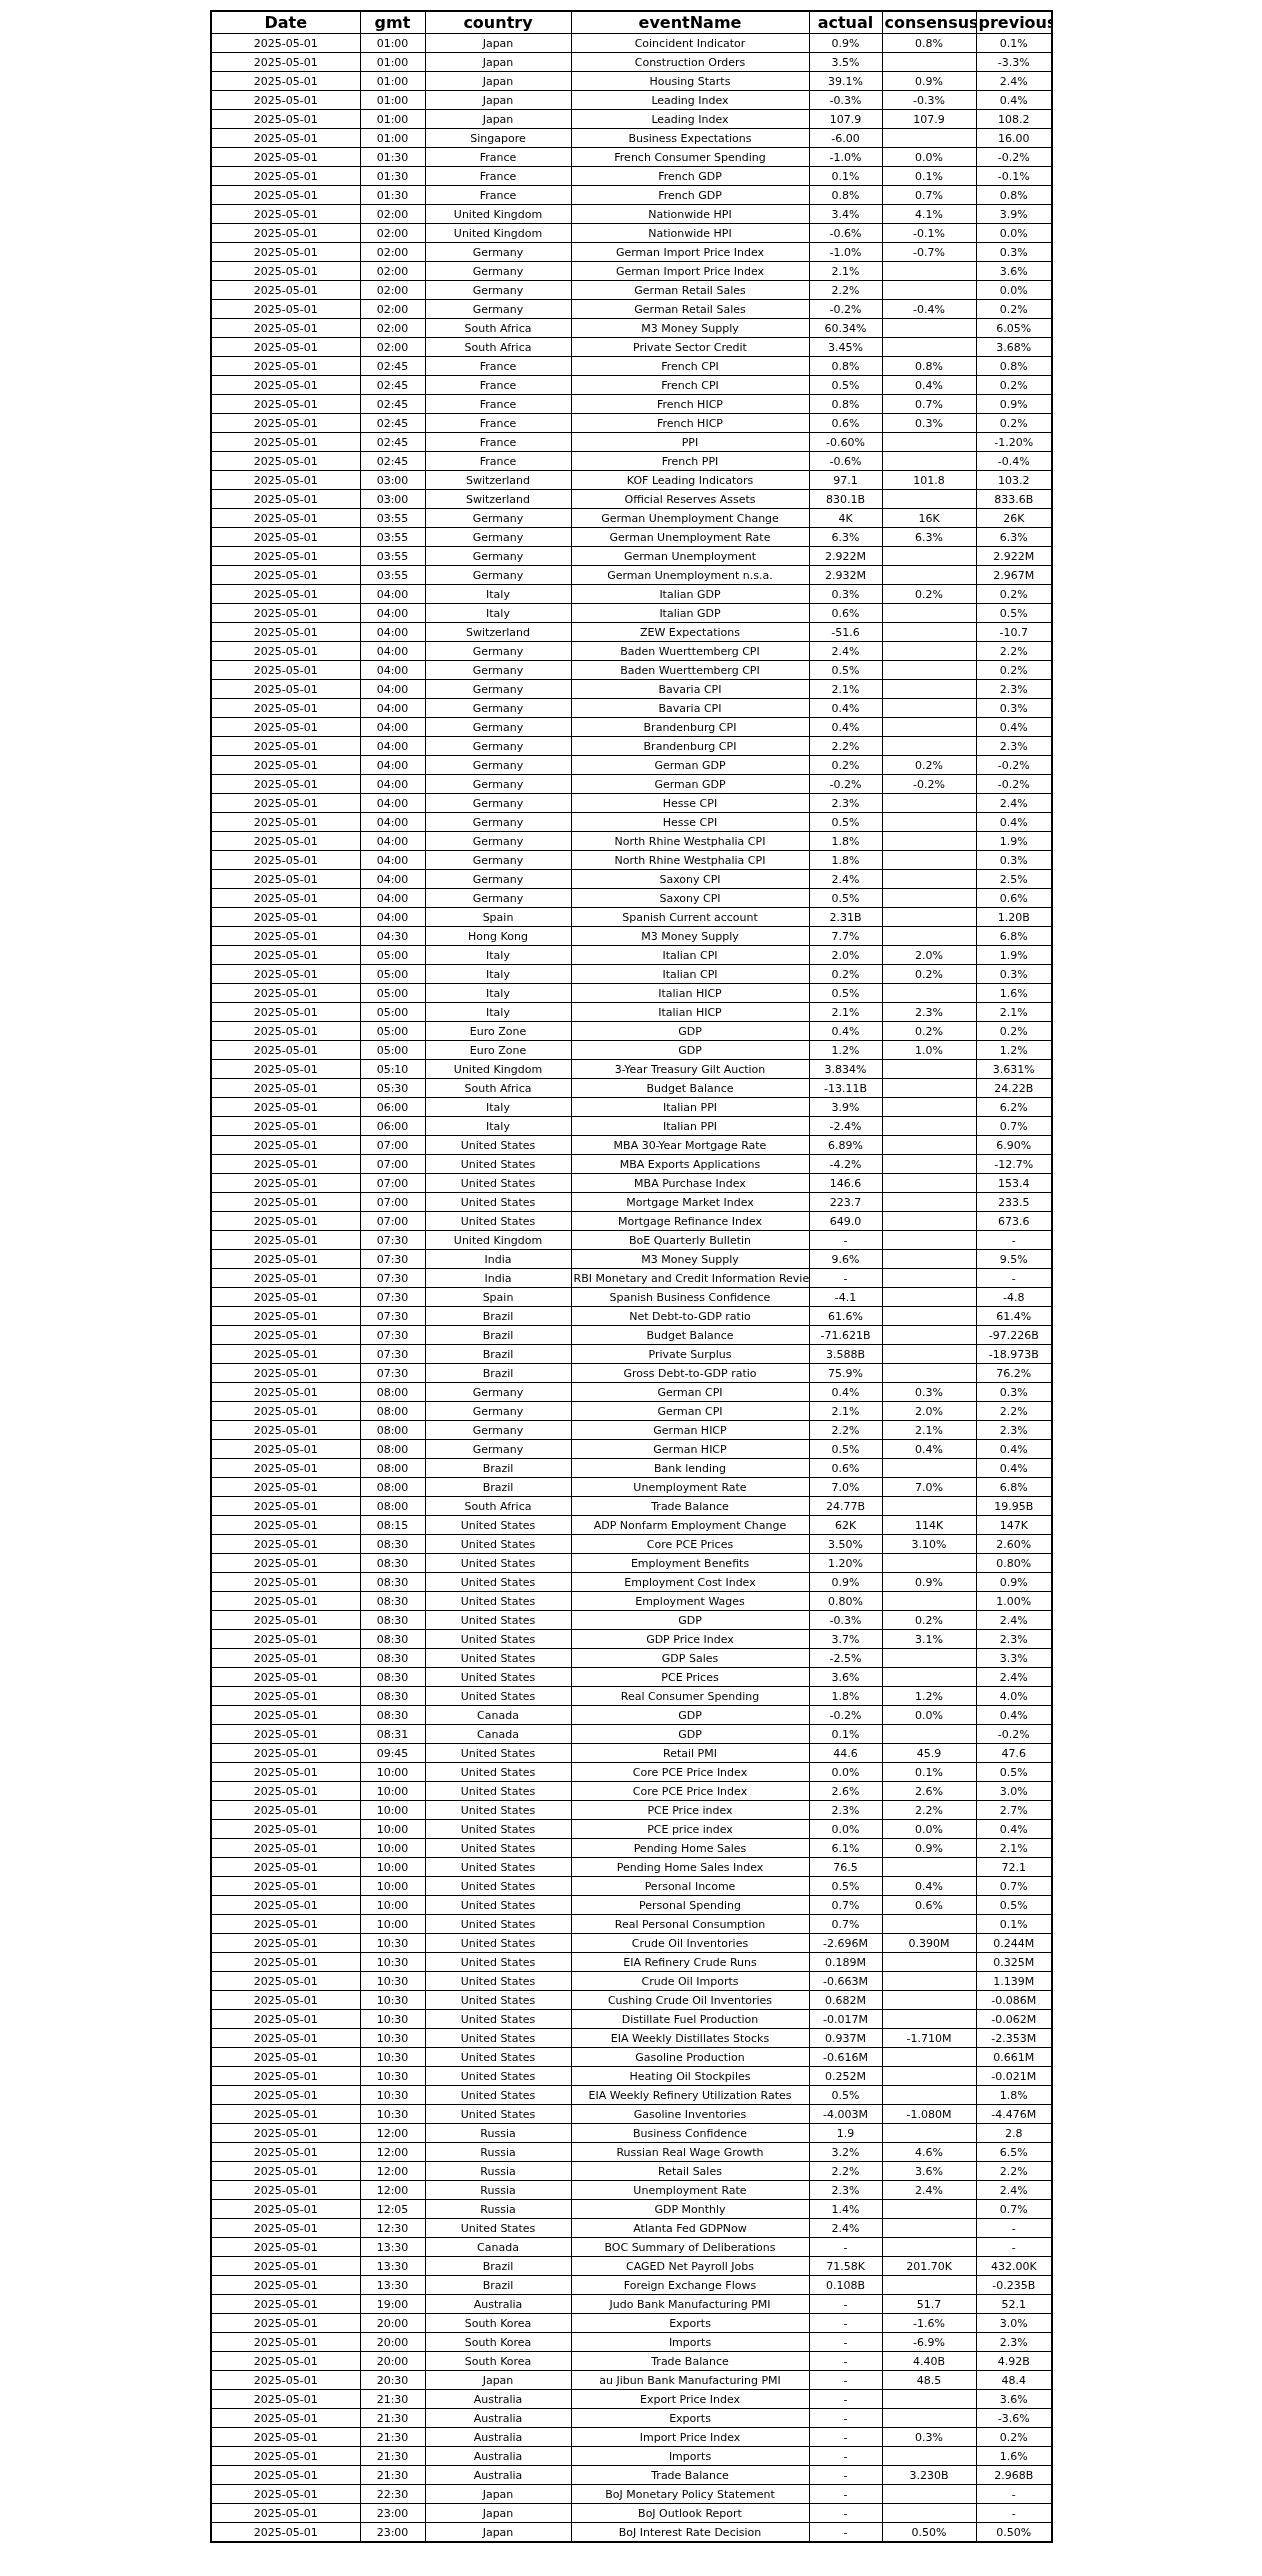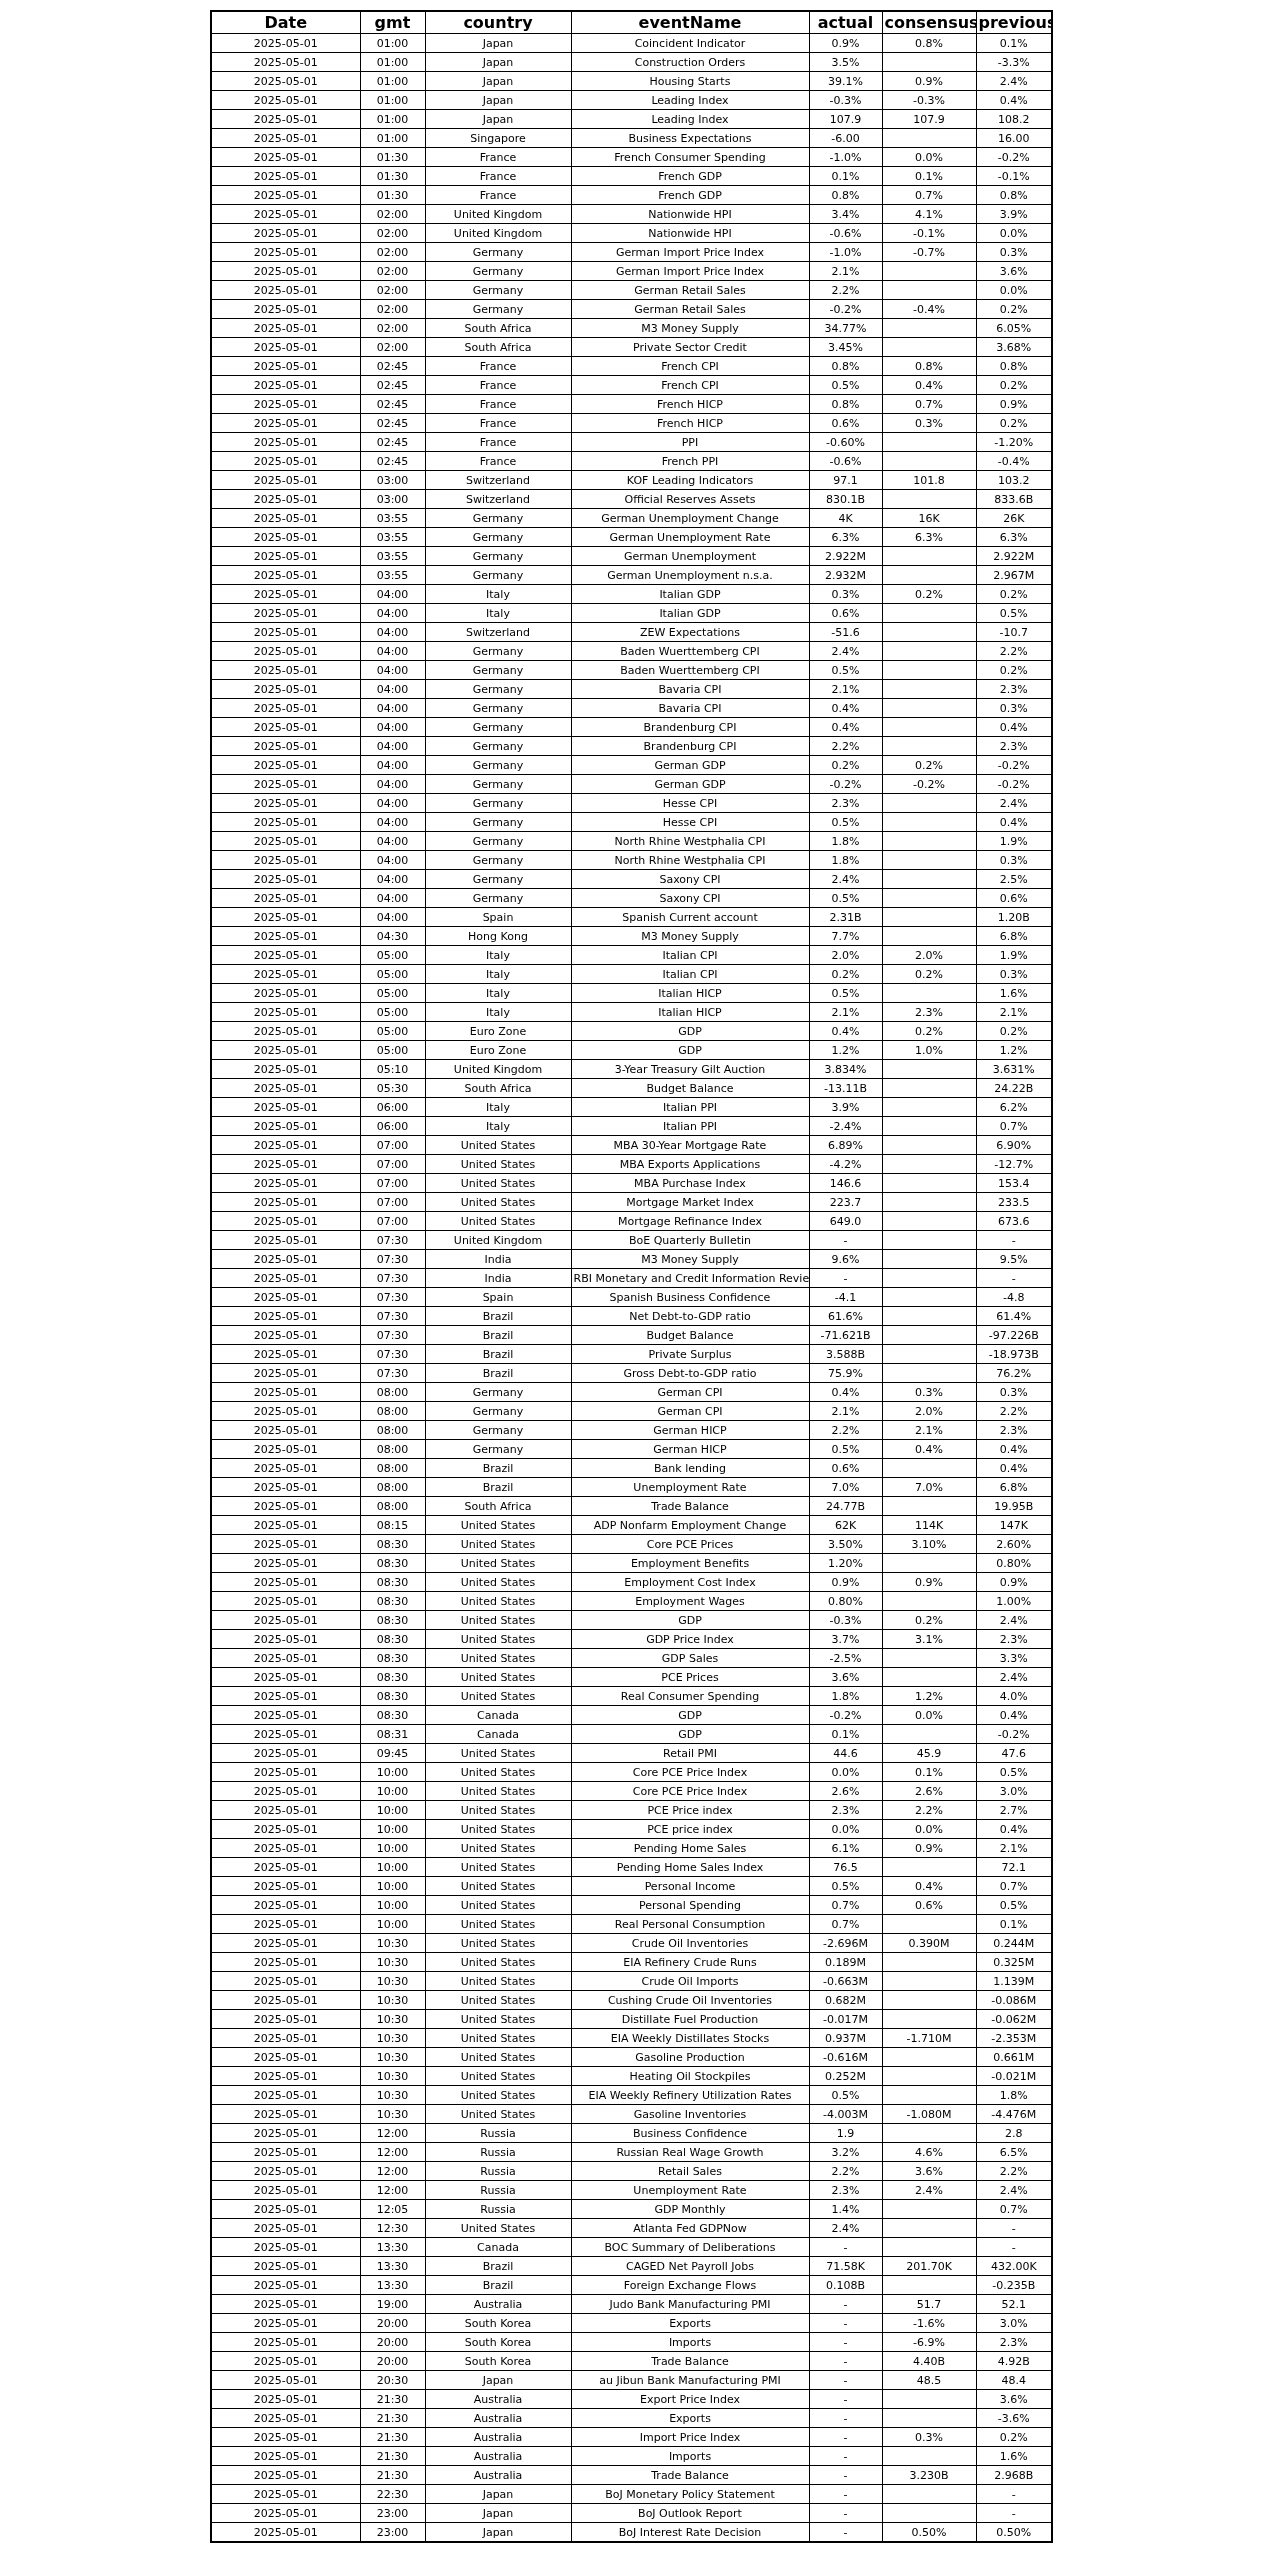--- a/index.html
+++ b/index.html
@@ -212,21 +212,21 @@
           <td>German Retail Sales</td>
           <td>-0.2%</td>
           <td>-0.4%</td>
           <td>0.2%</td>
         </tr>
         <tr>
           <td>2025-05-01</td>
           <td>02:00</td>
           <td>South Africa</td>
           <td>M3 Money Supply</td>
-          <td>34.77%</td>
+          <td>60.34%</td>
           <td></td>
           <td>6.05%</td>
         </tr>
         <tr>
           <td>2025-05-01</td>
           <td>02:00</td>
           <td>South Africa</td>
           <td>Private Sector Credit</td>
           <td>3.45%</td>
           <td></td>

